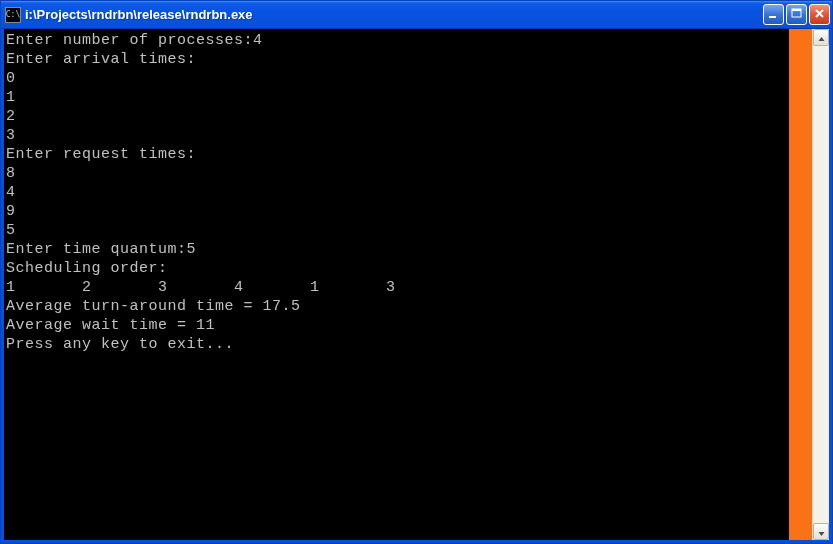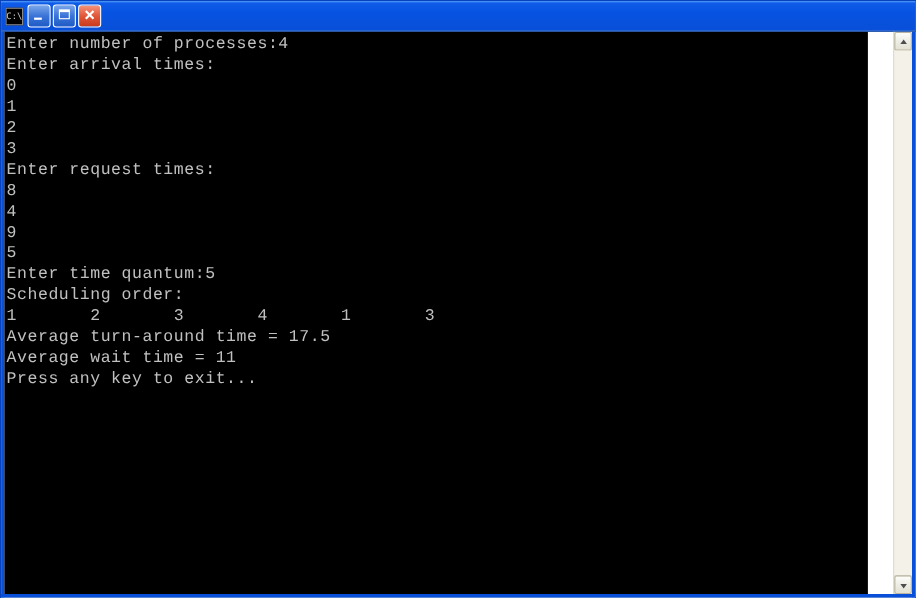--- a/index.html
+++ b/index.html
@@ -77,21 +77,21 @@
     }
     .btn-min svg, .btn-max svg, .btn-close svg {
       width: 13px;
       height: 13px;
     }
     .content-area {
       flex: 1;
       display: flex;
       border: 3px solid #0850d9;
       border-top: none;
-      background: #ffffff;
+      background: #f97316;
       gap: 23px;
     }
     .console {
       flex: 1;
       background: #000;
       color: #c0c0c0;
       font-family: "Lucida Console", "Courier New", monospace;
       font-size: 15px;
       line-height: 19px;
       padding: 2px 0 0 2px;
@@ -125,20 +125,21 @@
       flex: 1;
       background: #f3f1e8;
     }
   </style>
 </head>
 <body>
 
 <div class="window">
   <div class="titlebar">
     <span class="titlebar-icon">C:\</span>
+    <span class="titlebar-text">i:\Projects\rndrbn\release\rndrbn.exe</span>
     <div class="window-controls">
       <div class="window-btn btn-min">
         <span>
           <svg viewBox="0 0 13 13">
               <rect x="2" y="9" width="7" height="2" fill="white"></rect>
             </svg>
         </span>
       </div>
       <div class="window-btn btn-max">
         <span>

